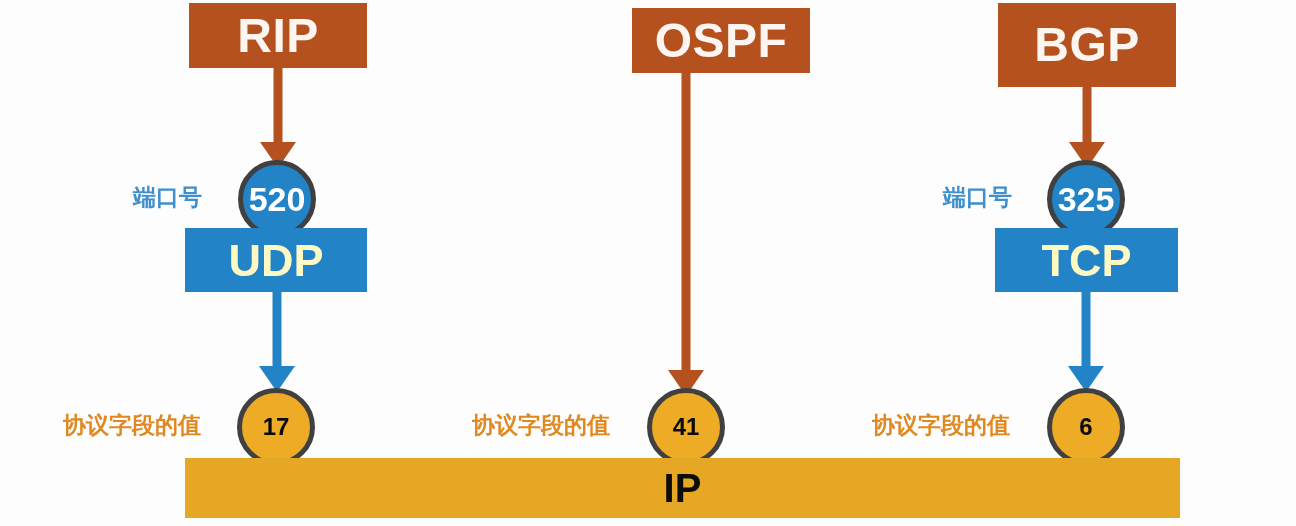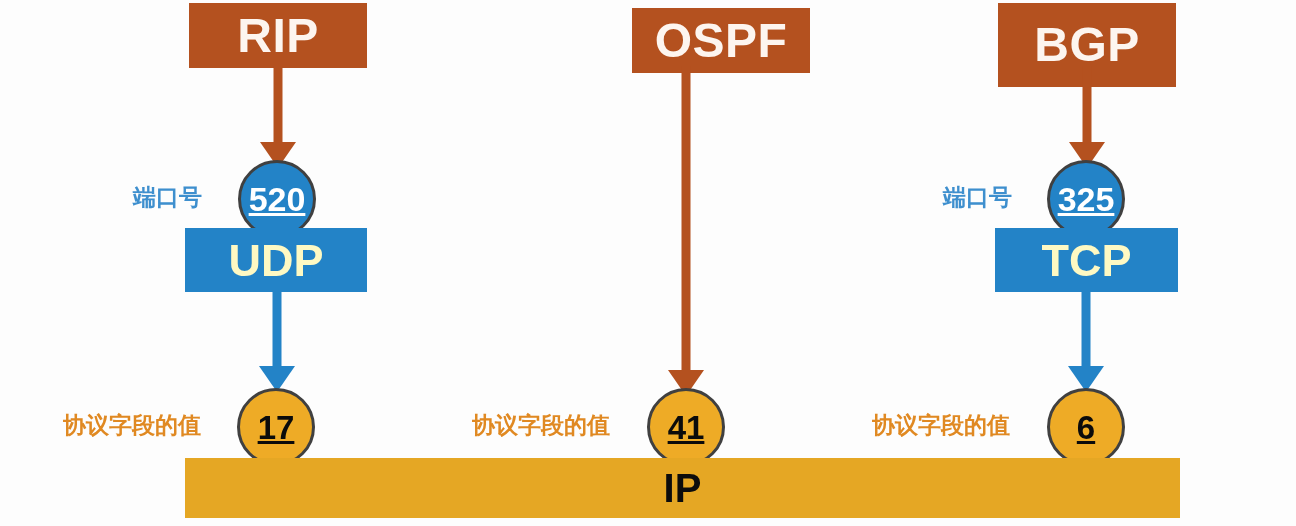--- a/index.html
+++ b/index.html
@@ -56,37 +56,36 @@
     font-weight: bold;
     font-size: 40px;
     line-height: 1;
   }
 
   
   .circle {
     position: absolute;
     border-radius: 50%;
     box-sizing: border-box;
-    border: 3px solid #404040;
+    border: 5px solid #404040;
     display: flex;
     align-items: center;
     justify-content: center;
     line-height: 1;
-    text-decoration: underline;
   }
   .circle-port {
     background: #2383c7;
     color: #ffffff;
     font-size: 34px;
     font-weight: 600;
   }
   .circle-proto {
     background: #eeab26;
     color: #0b0b0b;
-    font-size: 33px;
+    font-size: 24px;
     font-weight: bold;
     text-align: right;
   }
 
   
   .side-label {
     position: absolute;
     font-weight: bold;
     font-size: 23px;
     white-space: nowrap;

